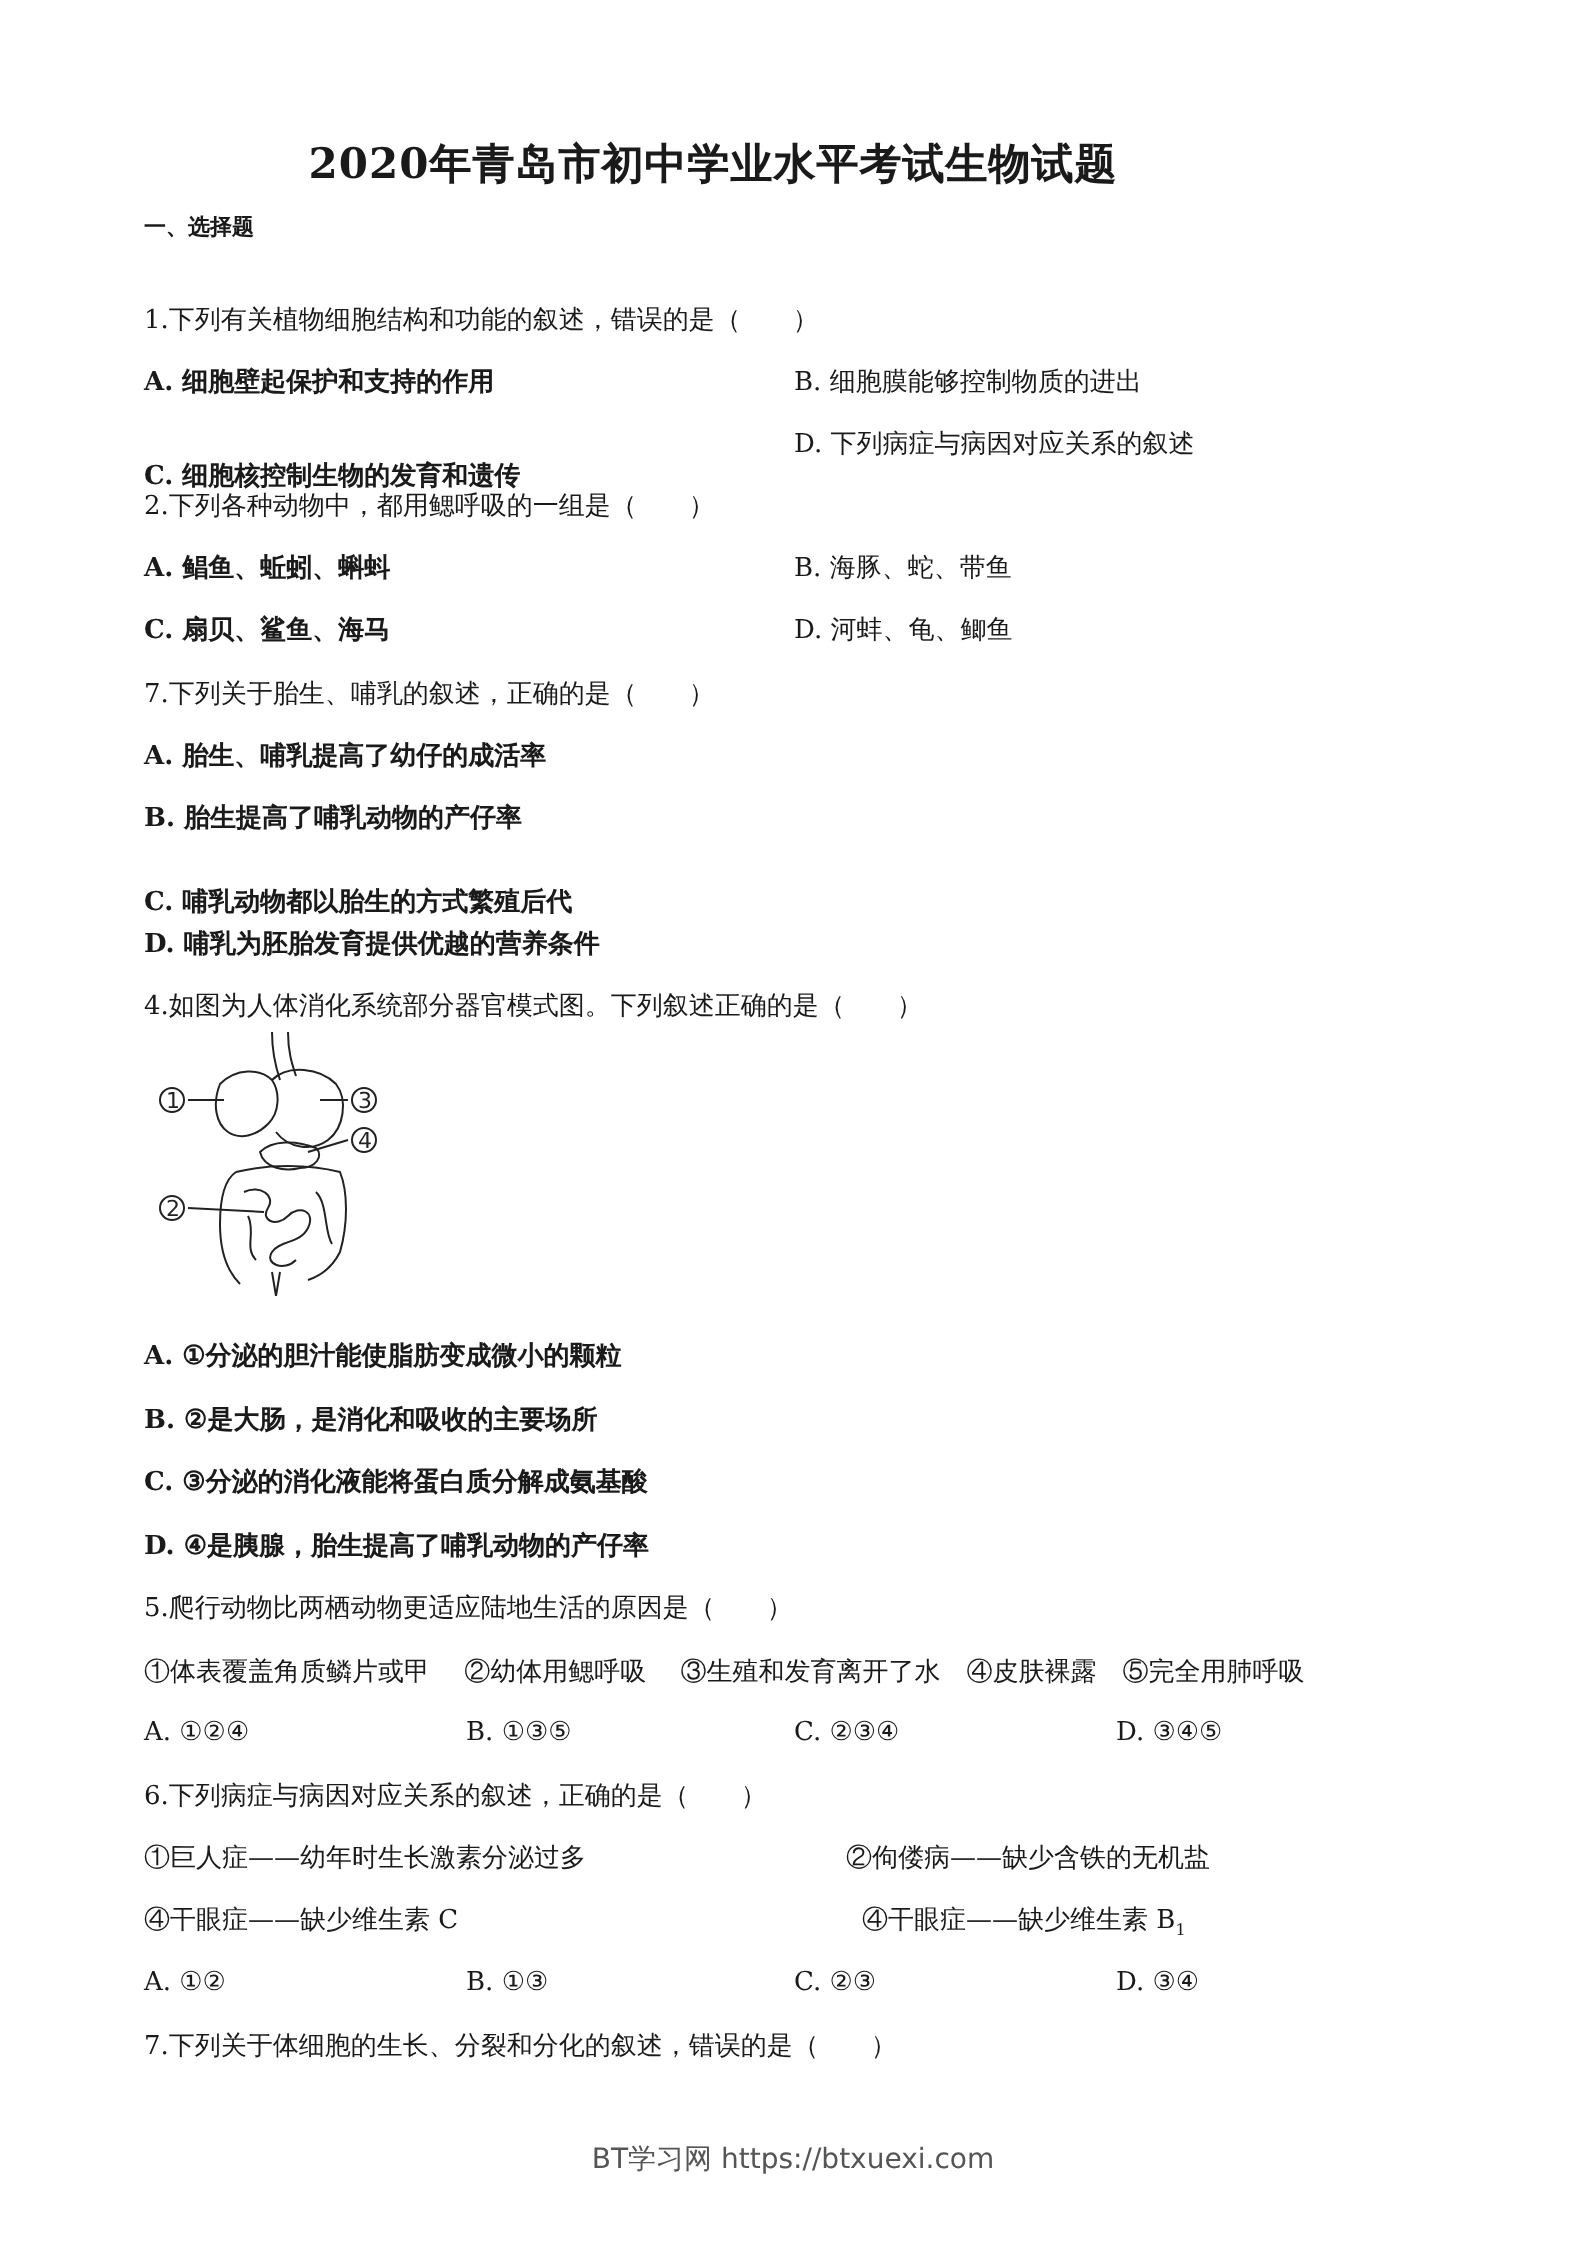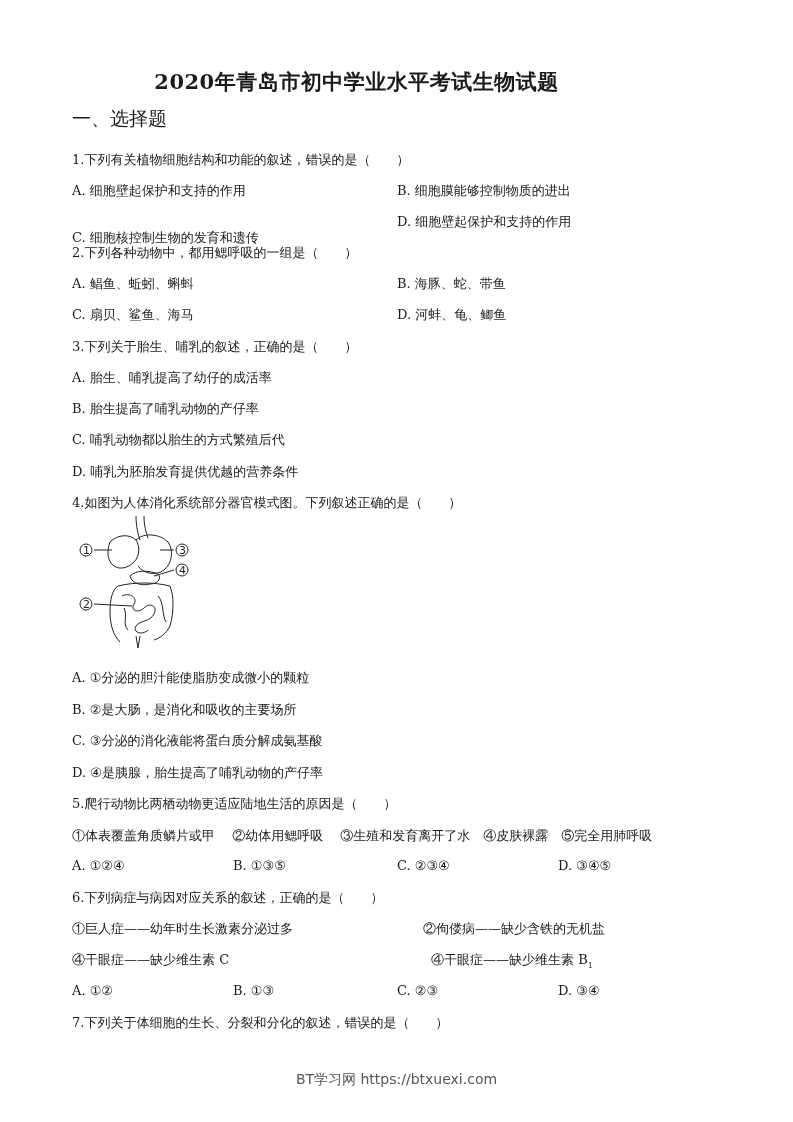--- a/index.html
+++ b/index.html
@@ -1,51 +1,51 @@
 <!DOCTYPE html>
 <html><head>
   <meta charset="utf-8">
   <style>
     html, body { margin: 0; padding: 0; background: #ffffff; }
     body { width: 793px; height: 1122px; position: relative; overflow: hidden;
            font-family: "DejaVu Serif", "Liberation Serif", serif; color: #1a1a1a; }
     .title { position: absolute; left: 0; width: 713px; top: 68px; text-align: center;
              font-size: 21px; font-weight: bold; letter-spacing: 0.5px; }
-    .section { position: absolute; left: 72px; top: 106px; font-size: 19px; font-weight: normal; }
+    .section { position: absolute; left: 72px; top: 106px; font-size: 11px; font-weight: bold; }
     .line { position: absolute; font-size: 13px; white-space: nowrap; margin-top: 10px; }
     .q { left: 72px; }
-    .opt-l { left: 72px; }
+    .opt-l { left: 72px; font-weight: bold; }
     .opt-r { left: 397px; }
     .figure { position: absolute; left: 74px; top: 516px; width: 130px; height: 132px; }
     .footer { position: absolute; left: 0; width: 793px; top: 1071px; text-align: center;
               font-family: "DejaVu Sans", "Liberation Sans", sans-serif; font-size: 14px; color: #555; }
     sub { font-size: 8px; }
   </style>
 </head>
 <body>
 
 <div class="title">2020年青岛市初中学业水平考试生物试题</div>
 <div class="section">一、选择题</div>
 
 <div class="line q" style="top:141px">1.下列有关植物细胞结构和功能的叙述，错误的是（　　）</div>
 <div class="line opt-l" style="top:172px">A.  细胞壁起保护和支持的作用</div>
 <div class="line opt-r" style="top:172px">B.  细胞膜能够控制物质的进出</div>
 <div class="line opt-l" style="top:219px">C.  细胞核控制生物的发育和遗传</div>
-<div class="line opt-r" style="top:203px">D.  细胞壁起保护和支持的作用</div>
+<div class="line opt-r" style="top:203px">D.  下列病症与病因对应关系的叙述</div>
 
 <div class="line q" style="top:234px">2.下列各种动物中，都用鳃呼吸的一组是（　　）</div>
 <div class="line opt-l" style="top:265px">A.  鲳鱼、蚯蚓、蝌蚪</div>
 <div class="line opt-r" style="top:265px">B.  海豚、蛇、带鱼</div>
 <div class="line opt-l" style="top:296px">C.  扇贝、鲨鱼、海马</div>
 <div class="line opt-r" style="top:296px">D.  河蚌、龟、鲫鱼</div>
 
-<div class="line q" style="top:328px">3.下列关于胎生、哺乳的叙述，正确的是（　　）</div>
+<div class="line q" style="top:328px">7.下列关于胎生、哺乳的叙述，正确的是（　　）</div>
 <div class="line opt-l" style="top:359px">A.  胎生、哺乳提高了幼仔的成活率</div>
 <div class="line opt-l" style="top:390px">B.  胎生提高了哺乳动物的产仔率</div>
-<div class="line opt-l" style="top:421px">C.  哺乳动物都以胎生的方式繁殖后代</div>
+<div class="line opt-l" style="top:432px">C.  哺乳动物都以胎生的方式繁殖后代</div>
 <div class="line opt-l" style="top:453px">D.  哺乳为胚胎发育提供优越的营养条件</div>
 
 <div class="line q" style="top:484px">4.如图为人体消化系统部分器官模式图。下列叙述正确的是（　　）</div>
 
 <div class="figure">
   <svg width="130" height="132" viewBox="0 0 130 132">
     <g fill="none" stroke="#222" stroke-width="1">
 
       <path d="M62 0 C62 10 64 18 66 24 M70 0 C70 10 72 16 74 22"></path>
 

